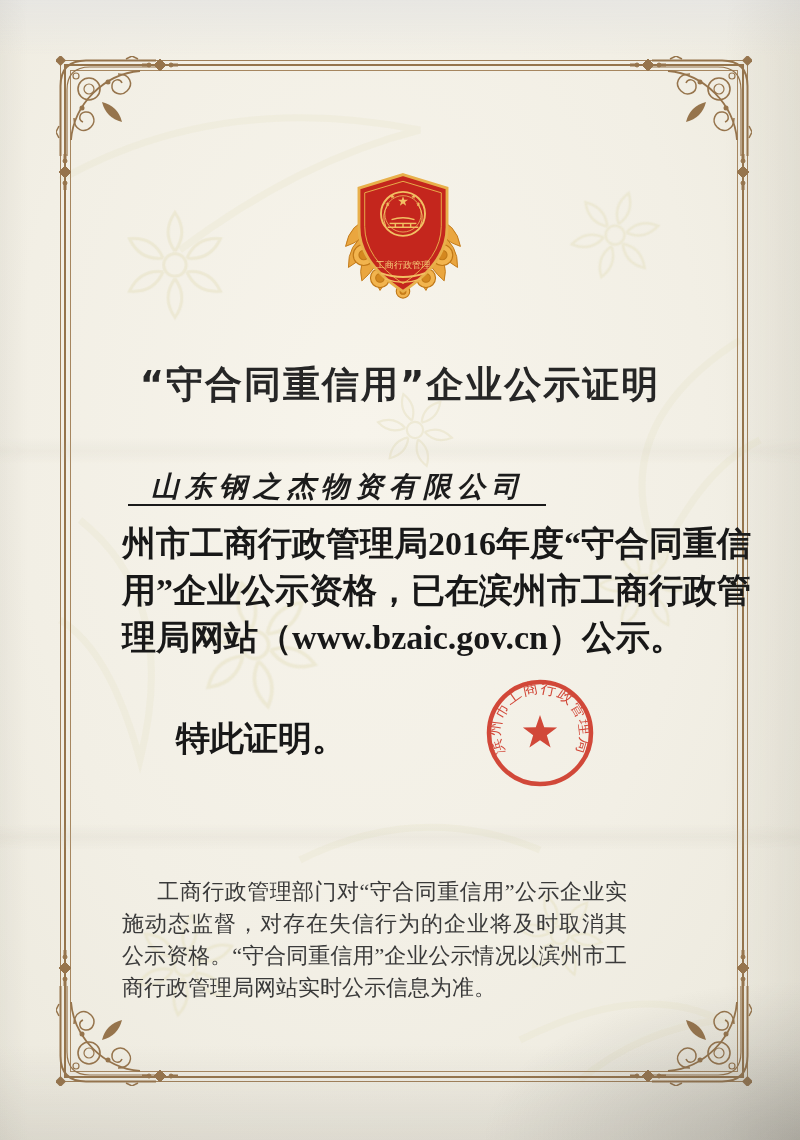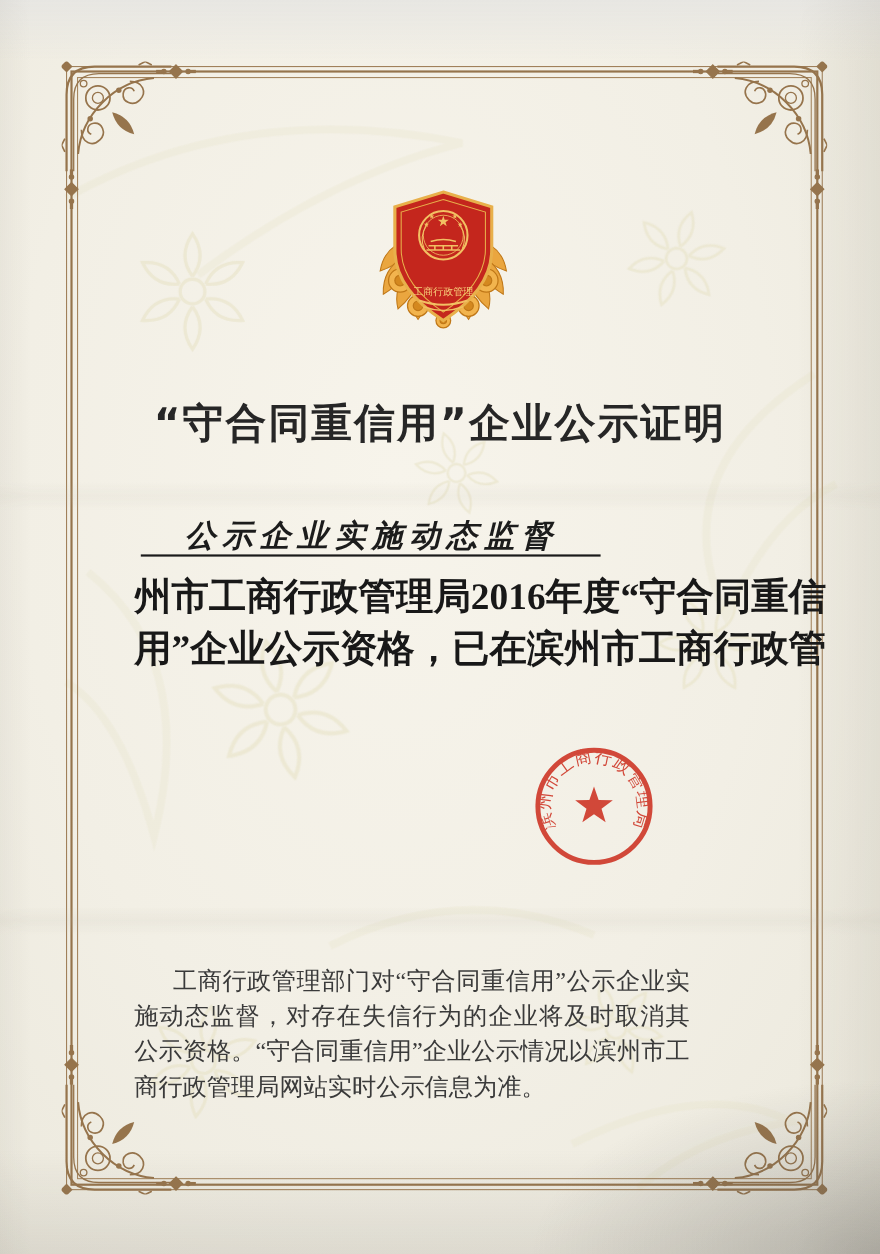--- a/index.html
+++ b/index.html
@@ -233,28 +233,30 @@
           <path d="M88,63 Q93,51 86,41"></path>
         </g>
 
         <text x="70" y="107" text-anchor="middle" font-size="9.5" fill="#f7cf7a" font-family="'Liberation Serif','DejaVu Serif',serif">工商行政管理</text>
         <path d="M47,112 Q70,120 93,112" fill="none" stroke="#f2c063" stroke-width="2"></path>
         <path d="M51,118 Q70,125 89,118" fill="none" stroke="#f2c063" stroke-width="1.5"></path>
       </svg>
 
       <div class="title">“守合同重信用”企业公示证明</div>
 
-      <div class="company">公示企业实施动态监督</div>
+      <div class="company">山东钢之杰物资有限公司</div>
       <div class="sig-line"></div>
 
       <div class="bodytext">
         <div class="line">州市工商行政管理局2016年度“守合同重信</div>
         <div class="line">用”企业公示资格，已在滨州市工商行政管</div>
+        <div class="line last">理局网站（www.bzaic.gov.cn）公示。</div>
       </div>
 
+      <div class="attest">特此证明。</div>
 
       <svg class="seal" viewBox="-60 -60 120 120">
         <defs>
           <path id="sealArc" d="M -34.64 20 A 40 40 0 1 1 34.64 20" fill="none"></path>
         </defs>
         <circle cx="0" cy="0" r="51" fill="none" stroke="#cf3a2b" stroke-width="4.5"></circle>
         <use href="#unitstar" transform="scale(1.8)" fill="#cf3a2b"></use>
         <text font-size="15.5" fill="#cf3a2b" letter-spacing="1" font-family="'Liberation Serif','DejaVu Serif',serif">
           <textPath href="#sealArc" startOffset="1">滨州市工商行政管理局</textPath>
         </text>

